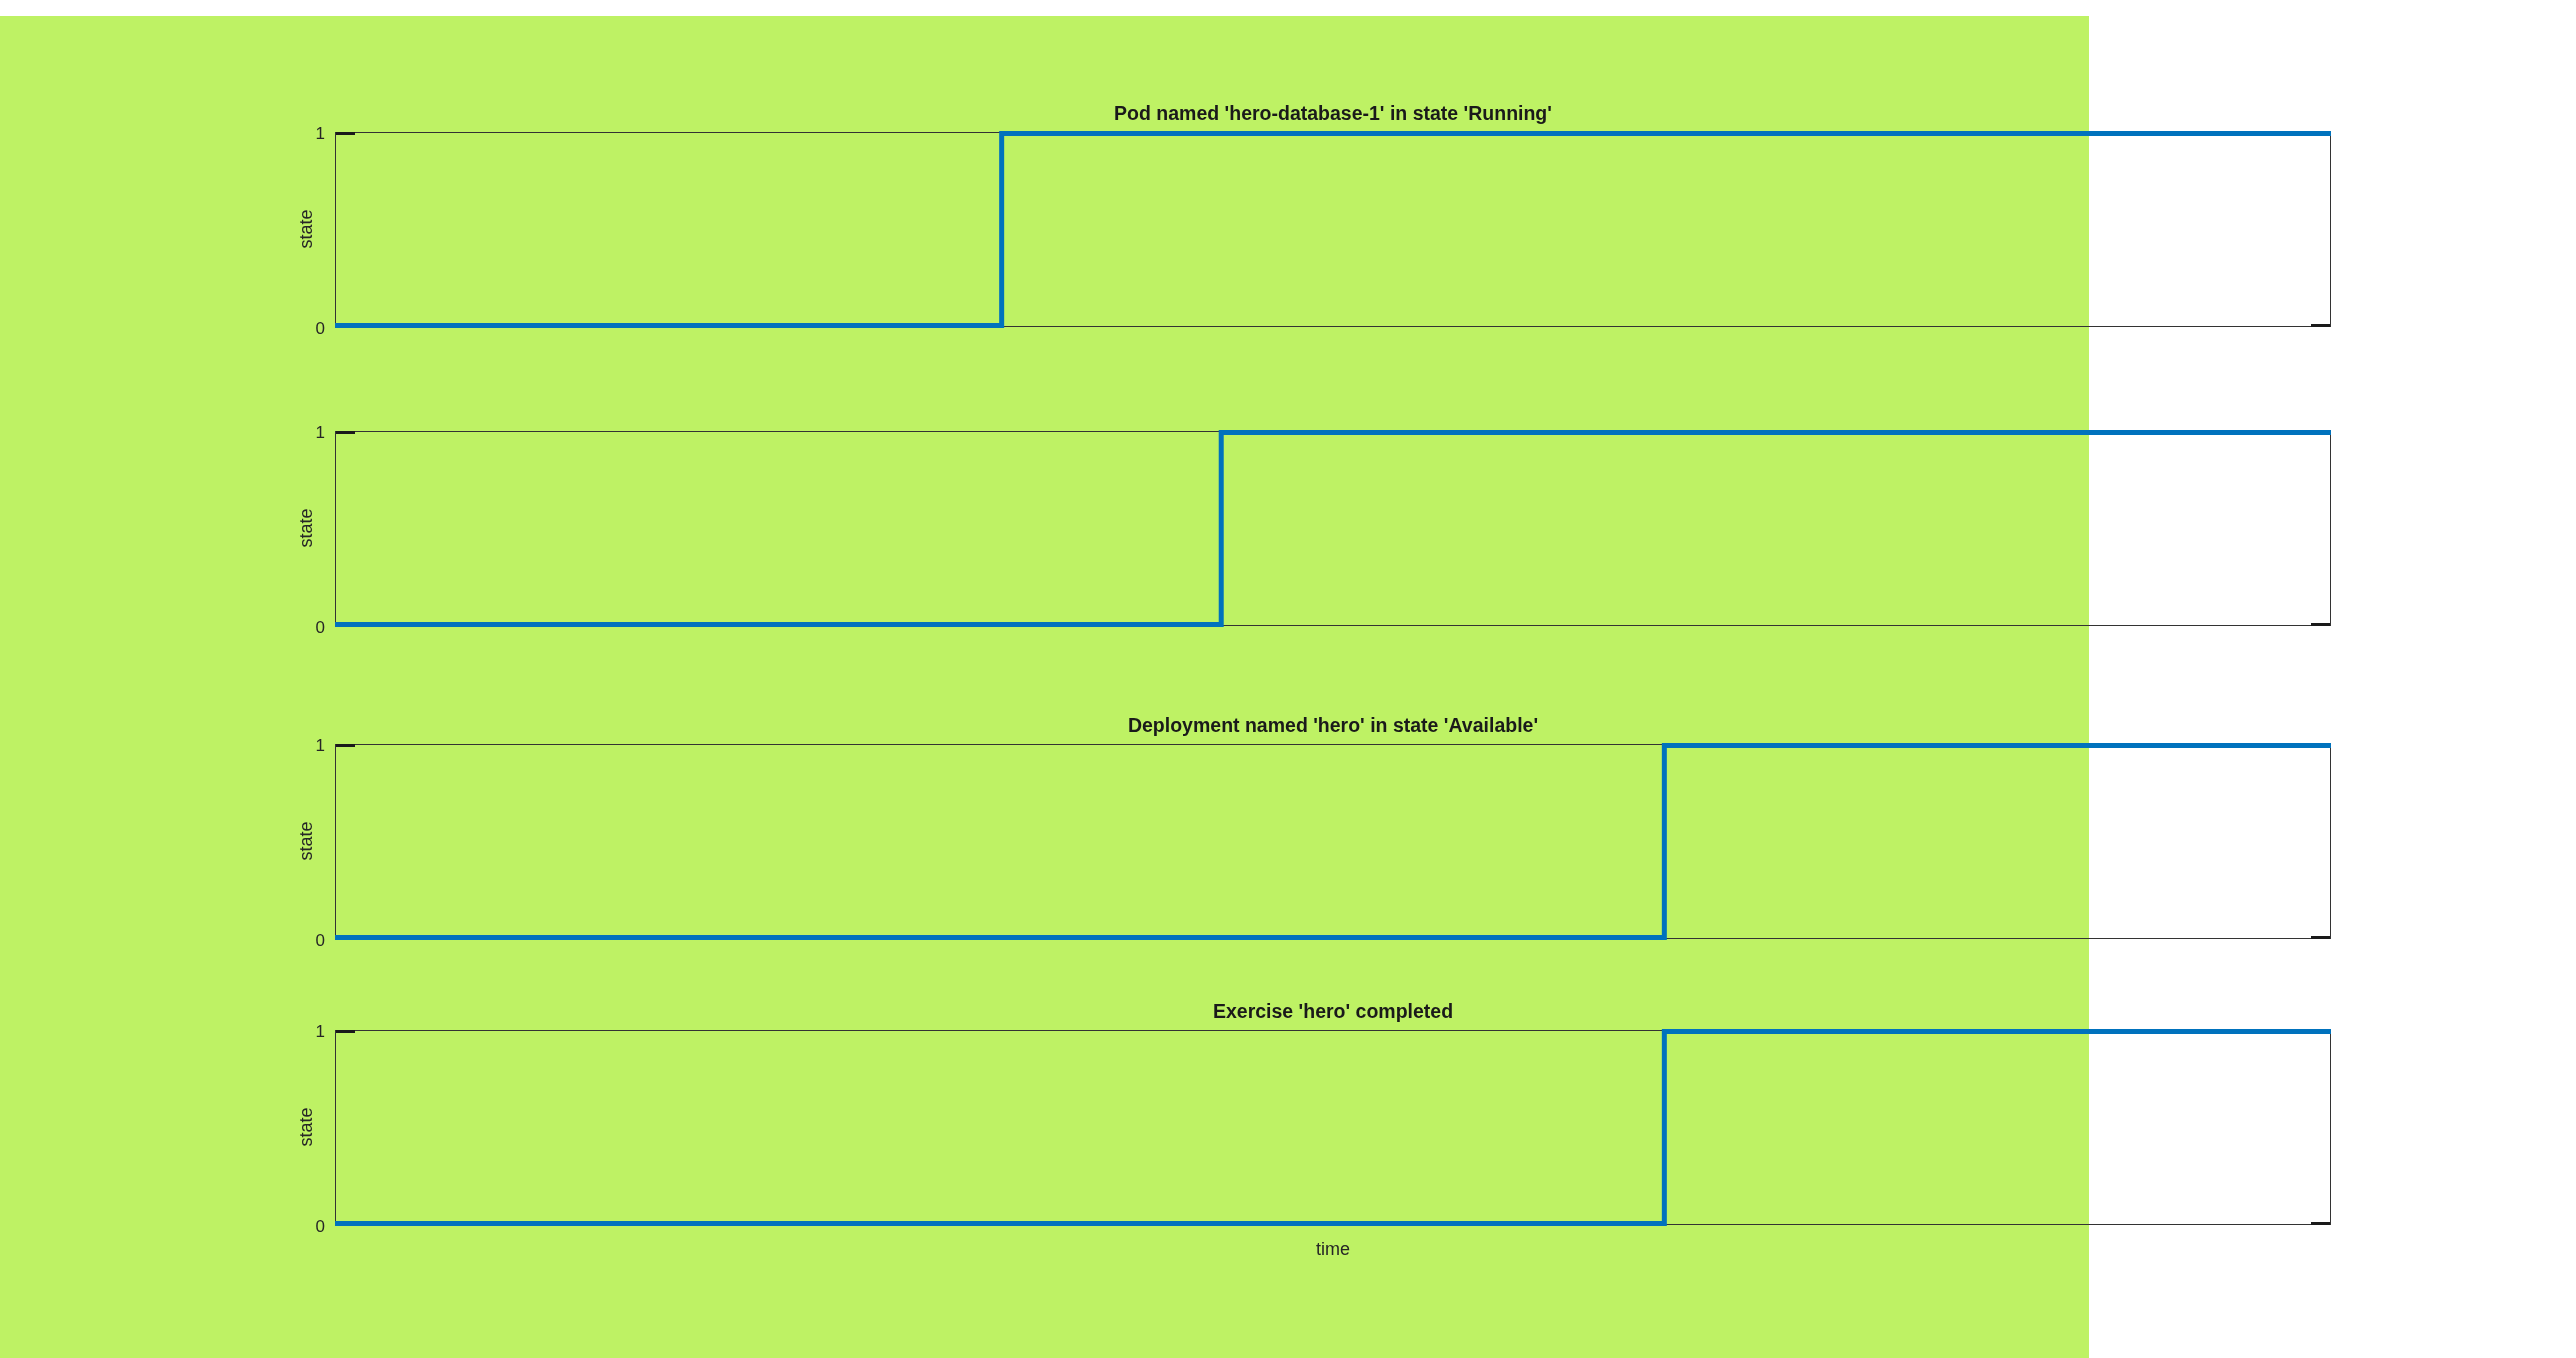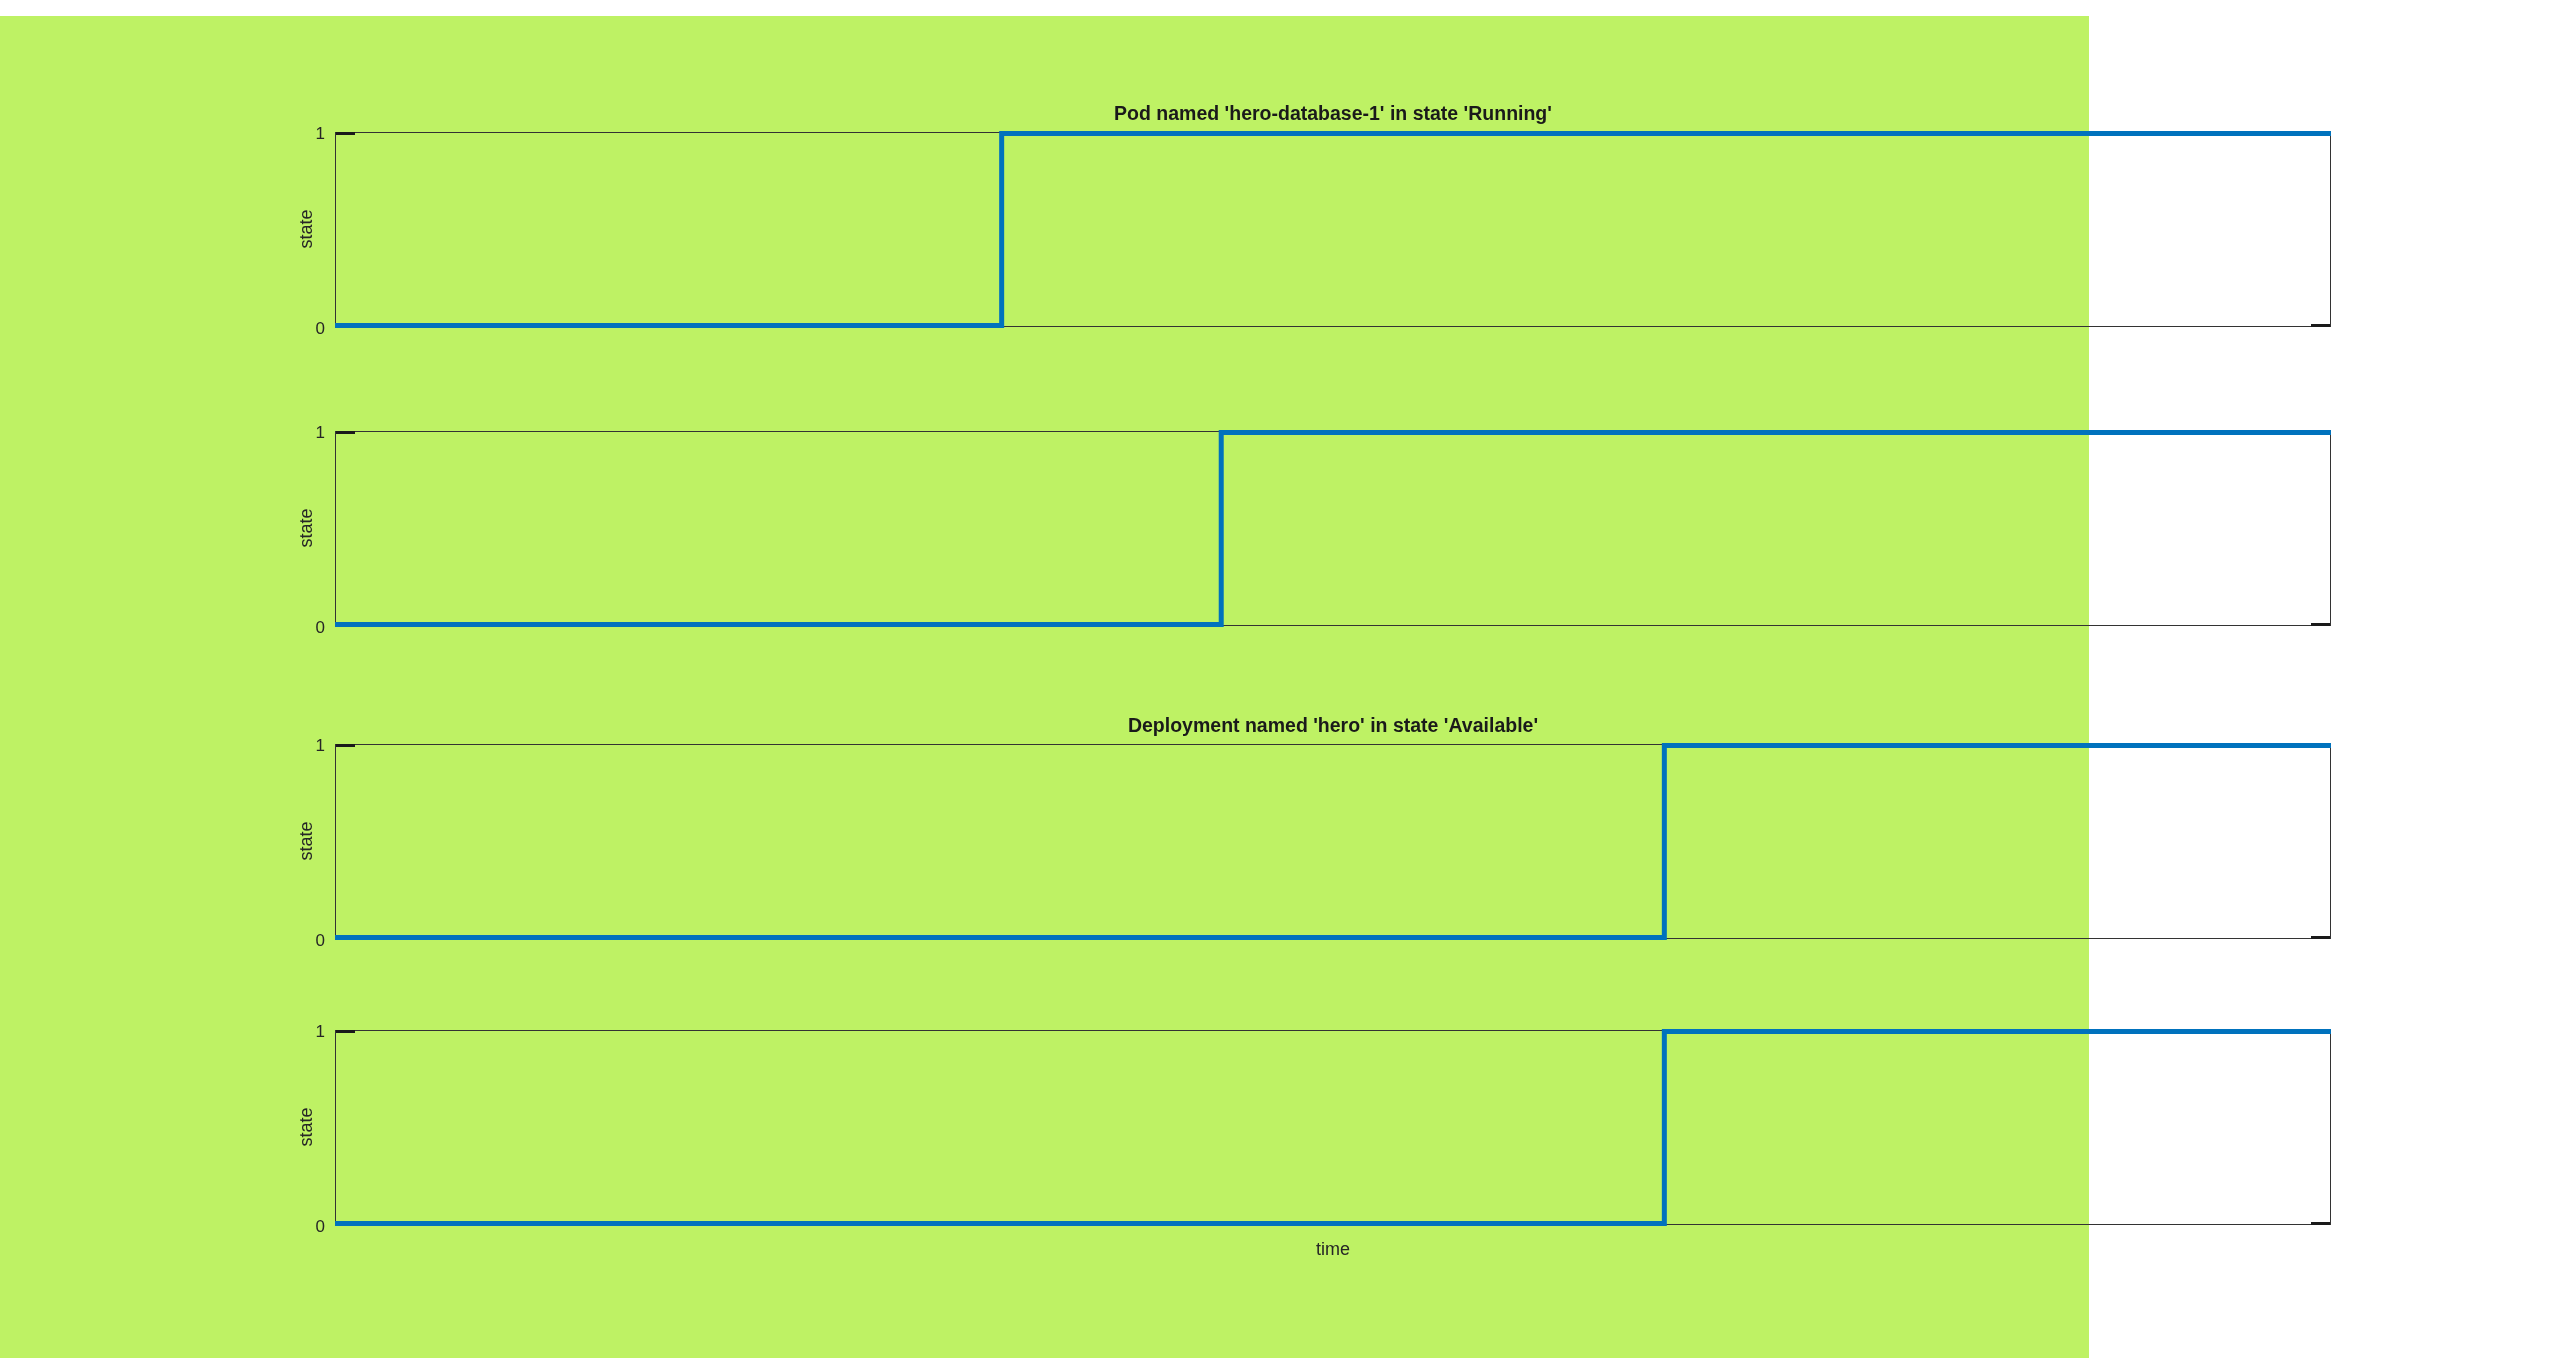--- a/index.html
+++ b/index.html
@@ -145,20 +145,21 @@
       <span class="tickmark tm-bl"></span>
       <span class="tickmark tm-tr"></span>
       <span class="tickmark tm-br"></span>
       <svg class="step-line" viewBox="0 0 1000 310" preserveAspectRatio="none">
         <polyline fill="none" stroke-linejoin="miter" vector-effect="non-scaling-stroke" points="0.0,307.5 666.0,307.5 666.0,2.5 1000.0,2.5" stroke="#0072BD" stroke-width="5"></polyline>
       </svg>
     </div>
   </div>
 
   <div class="subplot" style="top: 1014px;">
+    <div class="plot-title">Exercise 'hero' completed</div>
     <div class="ylabel">state</div>
     <div class="ytick ytick-top">1</div>
     <div class="ytick ytick-bottom">0</div>
     <div class="plot-box">
       <span class="tickmark tm-tl"></span>
       <span class="tickmark tm-bl"></span>
       <span class="tickmark tm-tr"></span>
       <span class="tickmark tm-br"></span>
       <svg class="step-line" viewBox="0 0 1000 310" preserveAspectRatio="none">
         <polyline fill="none" stroke-linejoin="miter" vector-effect="non-scaling-stroke" points="0.0,307.5 666.0,307.5 666.0,2.5 1000.0,2.5" stroke="#0072BD" stroke-width="5"></polyline>

